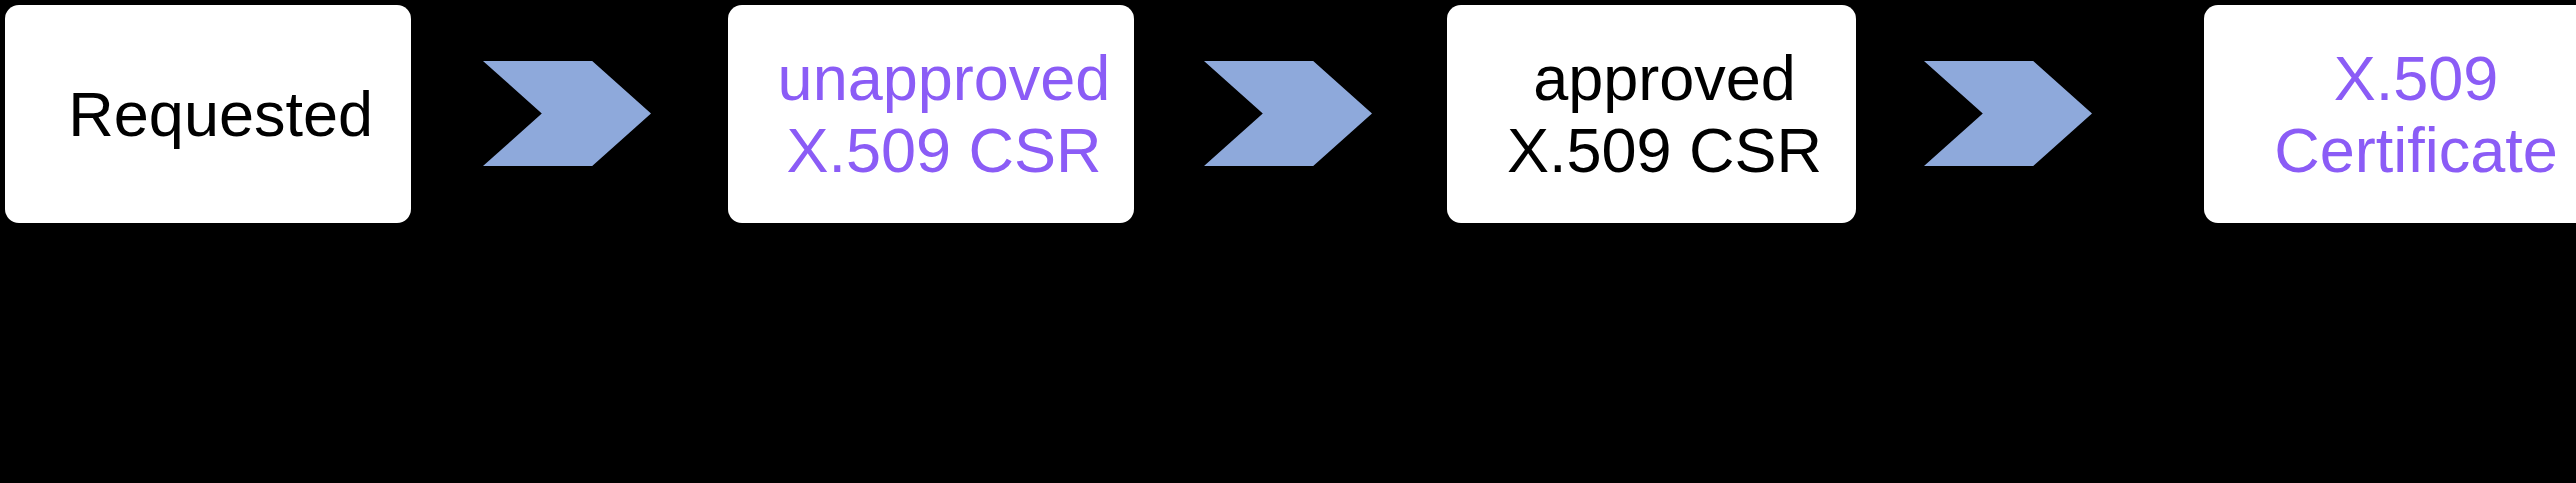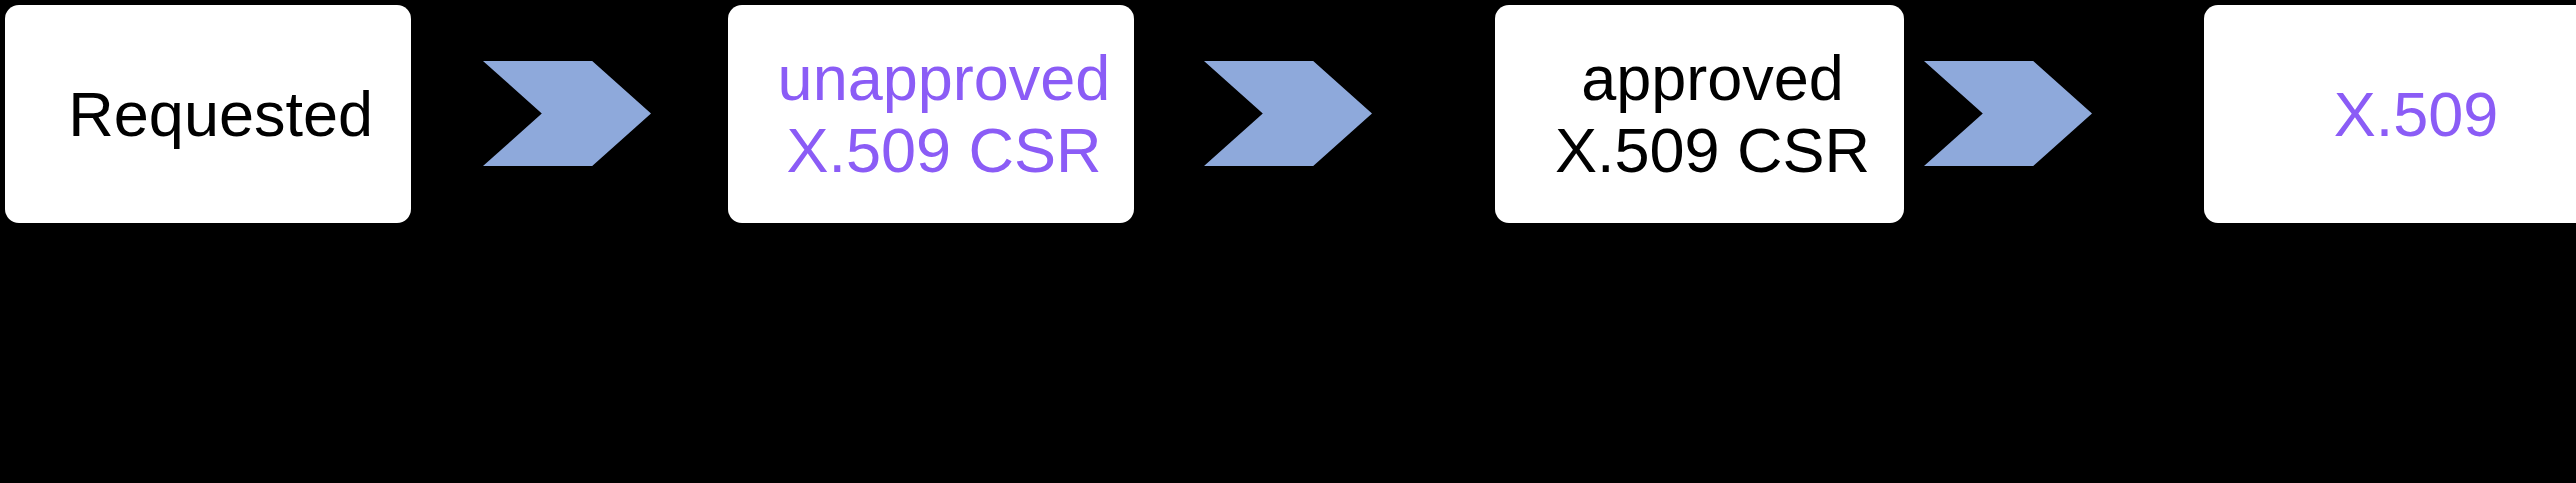--- a/index.html
+++ b/index.html
@@ -41,21 +41,21 @@
     top: 61px;
     width: 168px;
     height: 105px;
     background: #8EA9DB;
     clip-path: polygon(0 0, 65% 0, 100% 50%, 65% 100%, 0 100%, 35% 50%);
   }
   #box-1 { left: 4.7px; }
   #chev-1 { left: 483px; }
   #box-2 { left: 728px; }
   #chev-2 { left: 1204px; }
-  #box-3 { left: 1447px; width: 409px; margin-left: 48px; }
+  #box-3 { left: 1447px; width: 409px; }
   #chev-3 { left: 1924px; }
   #box-4 { left: 2172px; width: 398px; }
 </style>
 </head>
 <body style="background: rgb(0, 0, 0);">
 
 <div class="canvas">
 
   <div class="box" id="box-1" style="background: rgb(255, 255, 255); color: rgb(0, 0, 0);">
     <span class="line">Requested</span>
@@ -72,16 +72,17 @@
 
   <div class="box" id="box-3" style="background: rgb(255, 255, 255); color: rgb(0, 0, 0);">
     <span class="line">approved</span>
     <span class="line">X.509 CSR</span>
   </div>
 
   <div class="chevron" id="chev-3" style="background: rgb(142, 169, 219);"></div>
 
   <div class="box" id="box-4" style="background: rgb(255, 255, 255); color: #8b5cf6; margin-left: 32px;">
     <span class="line">X.509</span>
+    <span class="line">Certificate</span>
   </div>
 
 </div>
 
 
 </body></html>

